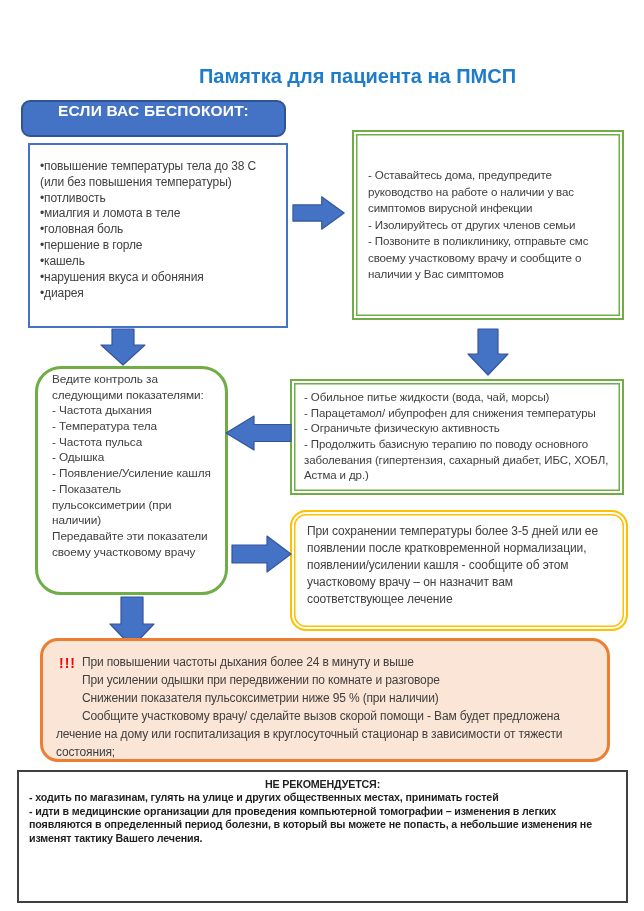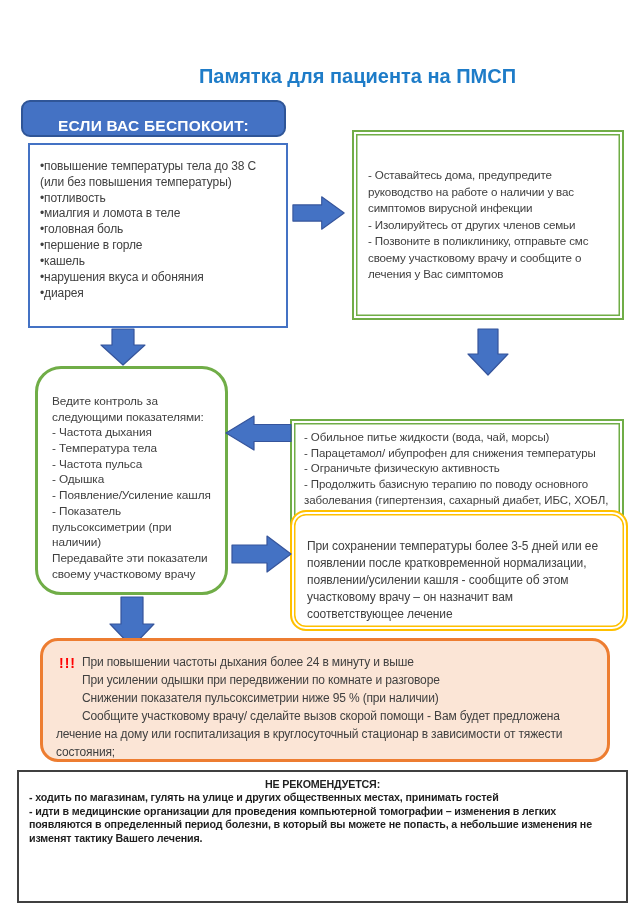--- a/index.html
+++ b/index.html
@@ -13,21 +13,21 @@
     overflow: hidden;
   }
   .title {
     position: absolute; left: 0; top: 57px; width: 100%;
     margin: 8px; text-align: center; text-indent: 55px;
     font-size: 20px; font-weight: bold; color: #1E7CC8;
   }
   .hdr {
     position: absolute; left: 21px; top: 100px; width: 265px; height: 37px;
     background: #4472C4; border: 2px solid #2F5597; border-radius: 9px;
-    display: flex; align-items: flex-end; justify-content: center;
+    display: flex; align-items: flex-start; justify-content: center;
     box-sizing: border-box;
   }
   .hdr span { color:#ffffff; font-weight: bold; font-size: 15.5px; letter-spacing: .2px; }
 
   .box { position: absolute; box-sizing: border-box; background: #ffffff; }
   .box p { margin: 0; }
 
   .symptoms {
     left: 28px; top: 143px; width: 260px; height: 185px;
     border: 2px solid #4472C4;
@@ -40,34 +40,34 @@
   }
   .stay {
     left: 352px; top: 130px; width: 272px; height: 190px;
     padding: 30px 14px; display: flex; align-items: center;
     font-size: 11.6px; line-height: 1.42; letter-spacing: -0.15px;
   }
   .stay .vlist { width: 100%; }
   .monitor {
     left: 35px; top: 366px; width: 193px; height: 229px;
     border: 3px solid #70AD47; border-radius: 26px;
-    padding: 25px 8px 8px 14px;
+    padding: 3px 8px 8px 14px;
     font-size: 11.8px; line-height: 1.33; letter-spacing: -0.1px;
   }
   .treatment {
     left: 290px; top: 379px; width: 334px; height: 116px;
     padding: 8px 12px; display: flex; align-items: center;
-    font-size: 11.5px; line-height: 1.36; letter-spacing: -0.1px; margin-top: 40px;
+    font-size: 11.5px; line-height: 1.36; letter-spacing: -0.1px;
   }
   .treatment .vlist { width: 100%; }
   .fever {
     left: 290px; top: 510px; width: 338px; height: 121px;
     border: 2px solid #FFC000; border-radius: 16px;
     box-shadow: inset 0 0 0 2px #ffffff, inset 0 0 0 3.5px #FFC000;
-    padding: 26px 15px; 
+    padding: 11px 15px; 
     font-size: 12px; line-height: 1.42; letter-spacing: -0.1px;
   }
   .emergency {
     left: 40px; top: 638px; width: 570px; height: 124px;
     background: #FBE5D6; border: 3px solid #ED7D31; border-radius: 18px;
     padding: 12px 13px 6px 13px;
     font-size: 12px; line-height: 1.5; letter-spacing: -0.15px;
   }
   .emergency .alert {
     position: absolute; left: 16px; top: 12px;
@@ -117,21 +117,21 @@
   </div>
 
   <svg class="ar ar-r1" width="54" height="40" viewBox="0 0 60 40">
     <polygon points="1,11 33,11 33,2 58,20 33,38 33,29 1,29"></polygon>
   </svg>
 
   <div class="box stay double-green">
     <div class="vlist">
         <p class="line">- Оставайтесь дома, предупредите руководство на работе о наличии у вас симптомов вирусной инфекции</p>
         <p class="line">- Изолируйтесь от других членов семьи</p>
-        <p class="line">- Позвоните  в поликлинику, отправьте смс своему участковому врачу и сообщите о лечения у Вас симптомов</p>
+        <p class="line">- Позвоните  в поликлинику, отправьте смс своему участковому врачу и сообщите о наличии у Вас симптомов</p>
       </div>
   </div>
 
   <svg class="ar ar-d1" width="48" height="38" viewBox="0 0 48 38">
     <polygon points="13,1 35,1 35,17 46,17 24,37 2,17 13,17"></polygon>
   </svg>
 
   <svg class="ar ar-d2" width="44" height="48" viewBox="0 0 44 48">
     <polygon points="12,1 32,1 32,26 42,26 22,47 2,26 12,26"></polygon>
   </svg>

